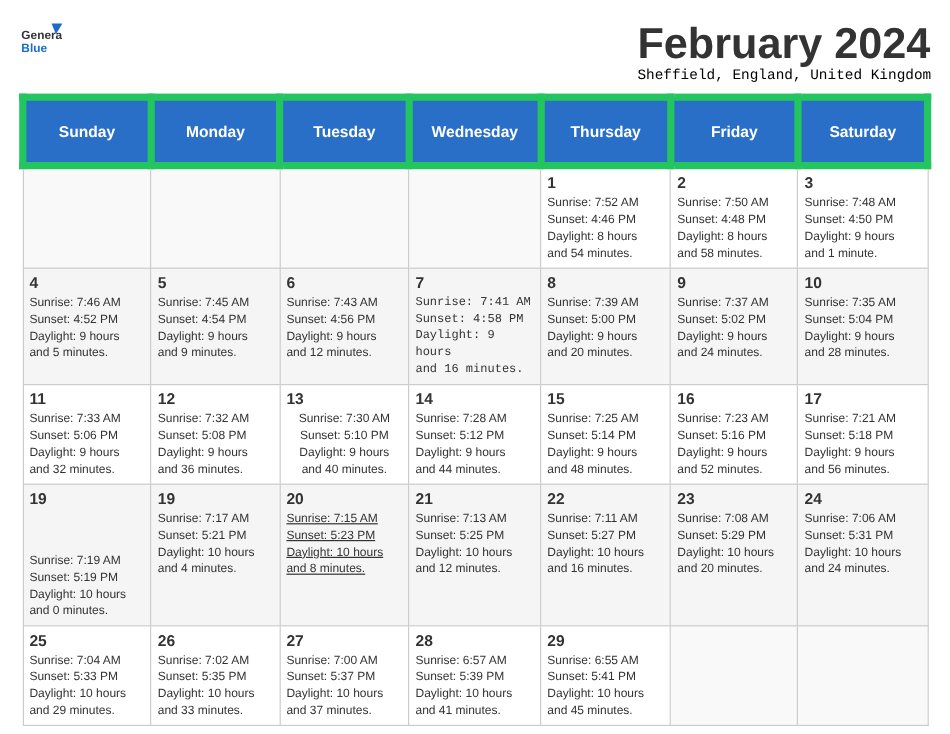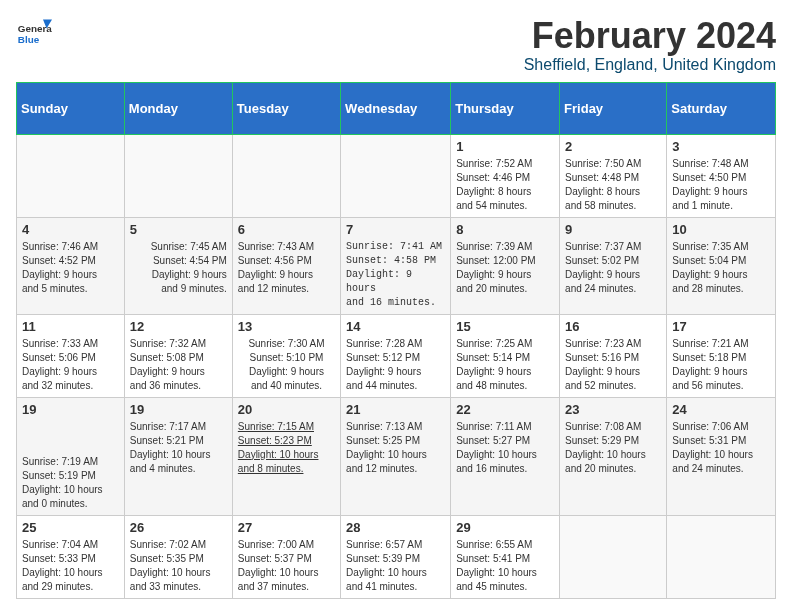--- a/index.html
+++ b/index.html
@@ -10,48 +10,48 @@
       min-height: 612px;
       padding: 16px;
     }
     .header-section {
       display: flex;
       align-items: flex-start;
       justify-content: space-between;
       margin-bottom: 8px;
     }
     .title-area {
-      text-align: right;
     }
     .month-title {
       font-size: 36px;
       font-weight: bold;
       color: #333;
       line-height: 1.1;
     }
     .location-title {
-      font-size: 16px;
-      color: #0c4a6e;
+      font-size: 12px;
+      color: #000000;
       font-weight: normal;
+      font-family: Liberation Mono, monospace;
     }
     table {
       width: 100%;
       border-collapse: collapse;
       font-size: 11px;
     }
     thead tr {
       background-color: #2a6fc7;
       color: white;
     }
     thead th {
       padding: 18px 4px;
       font-size: 13px;
       font-weight: bold;
-      text-align: left;
-      border: 1px solid #22c55e;
+      text-align: center;
+      border: 6px solid #22c55e;
     }
     tbody tr {
       vertical-align: top;
     }
     tbody td {
       border: 1px solid #ccc;
       padding: 4px 5px;
       min-height: 80px;
       vertical-align: top;
       background: #fff;
@@ -145,21 +145,21 @@
       <tr>
         <td>
           <span class="day-number">4</span>
           <div class="day-info" style="white-space: pre-line;">Sunrise: 7:46 AM
 Sunset: 4:52 PM
 Daylight: 9 hours
 and 5 minutes.</div>
         </td>
         <td>
           <span class="day-number">5</span>
-          <div class="day-info" style="white-space: pre-line; text-align: right;">Sunrise: 7:45 AM
+          <div class="day-info" style="white-space: pre-line;">Sunrise: 7:45 AM
 Sunset: 4:54 PM
 Daylight: 9 hours
 and 9 minutes.</div>
         </td>
         <td>
           <span class="day-number">6</span>
           <div class="day-info" style="white-space: pre-line;">Sunrise: 7:43 AM
 Sunset: 4:56 PM
 Daylight: 9 hours
 and 12 minutes.</div>
@@ -167,21 +167,21 @@
         <td>
           <span class="day-number">7</span>
           <div class="day-info" style="white-space: pre-line; font-family: Liberation Mono, monospace;">Sunrise: 7:41 AM
 Sunset: 4:58 PM
 Daylight: 9 hours
 and 16 minutes.</div>
         </td>
         <td>
           <span class="day-number">8</span>
           <div class="day-info" style="white-space: pre-line;">Sunrise: 7:39 AM
-Sunset: 12:00 PM
+Sunset: 5:00 PM
 Daylight: 9 hours
 and 20 minutes.</div>
         </td>
         <td>
           <span class="day-number">9</span>
           <div class="day-info" style="white-space: pre-line;">Sunrise: 7:37 AM
 Sunset: 5:02 PM
 Daylight: 9 hours
 and 24 minutes.</div>
         </td>

